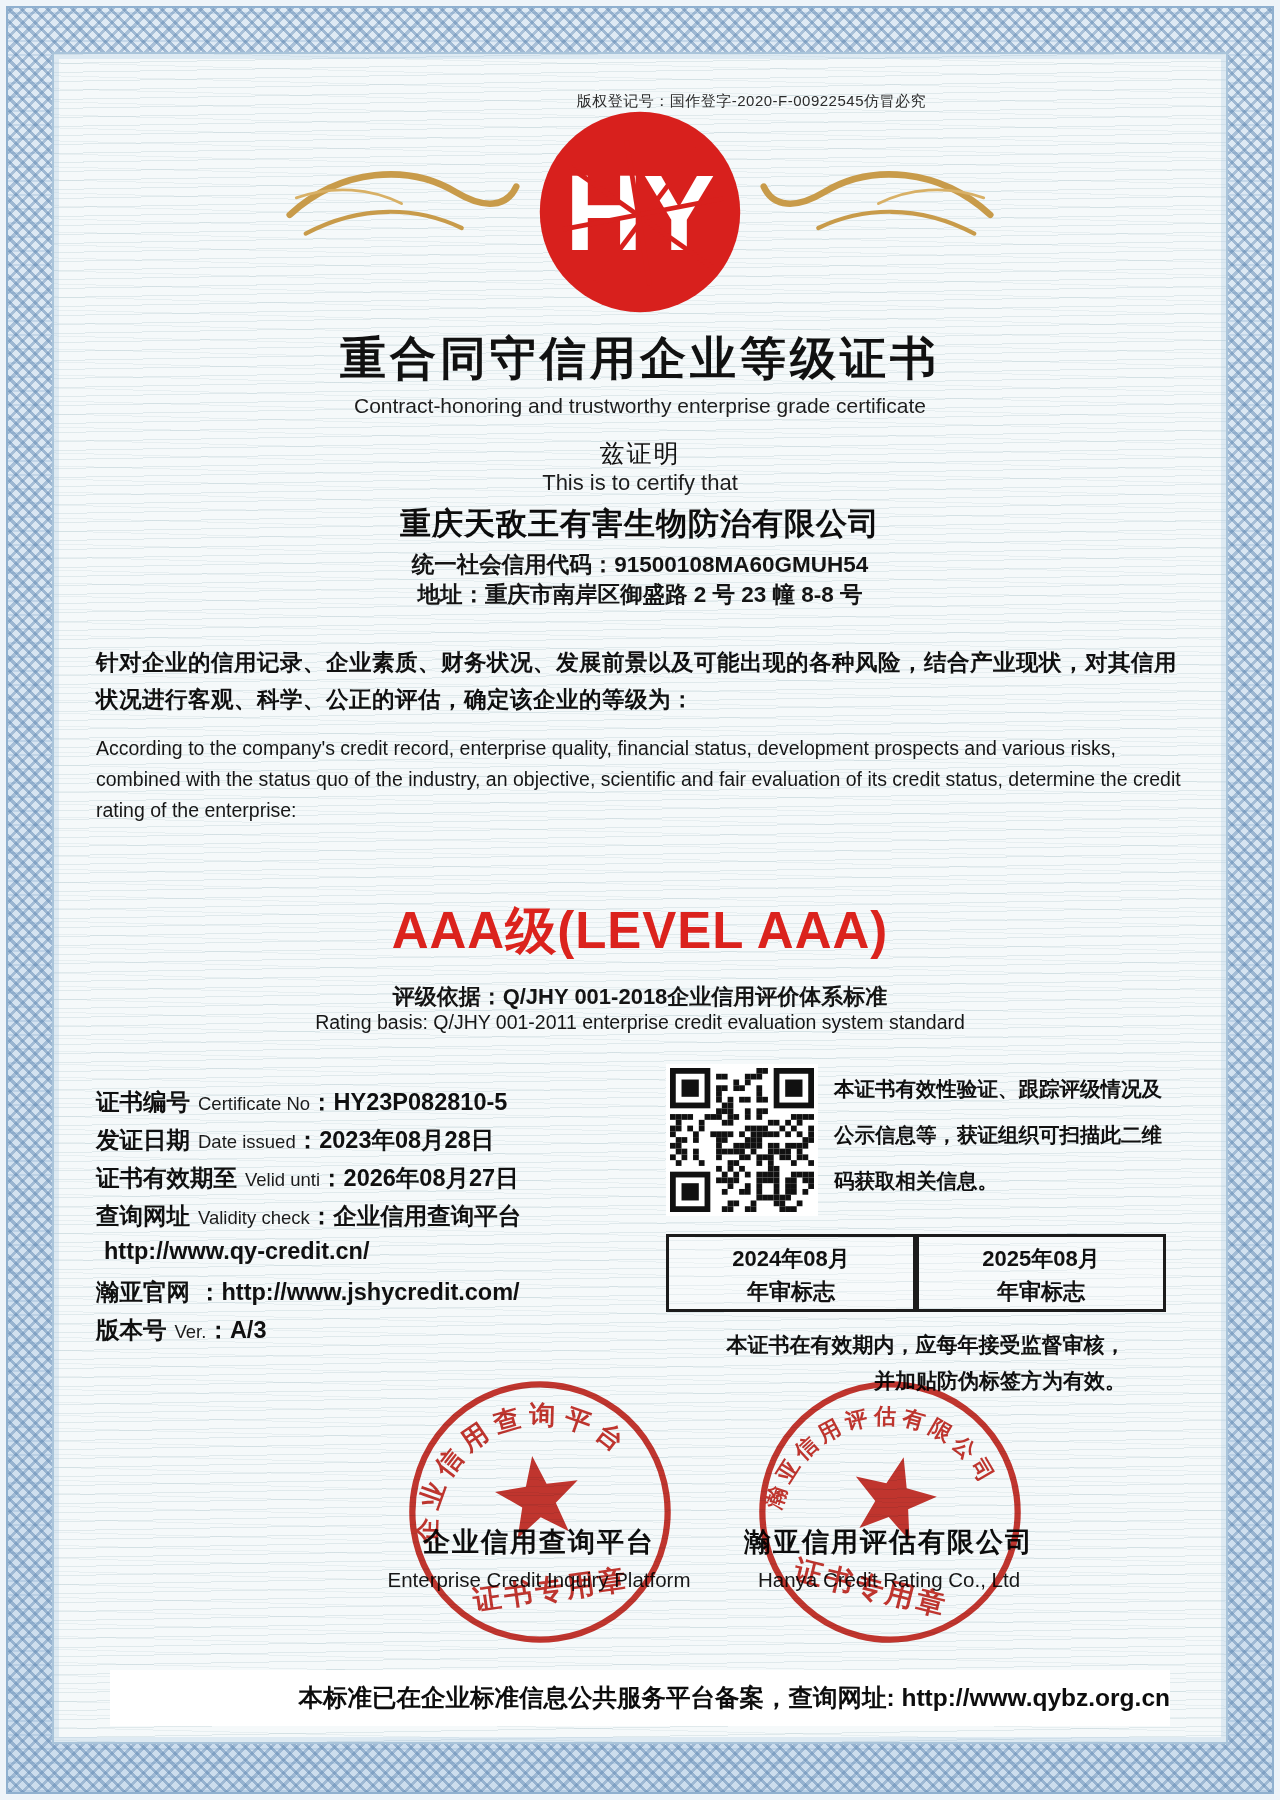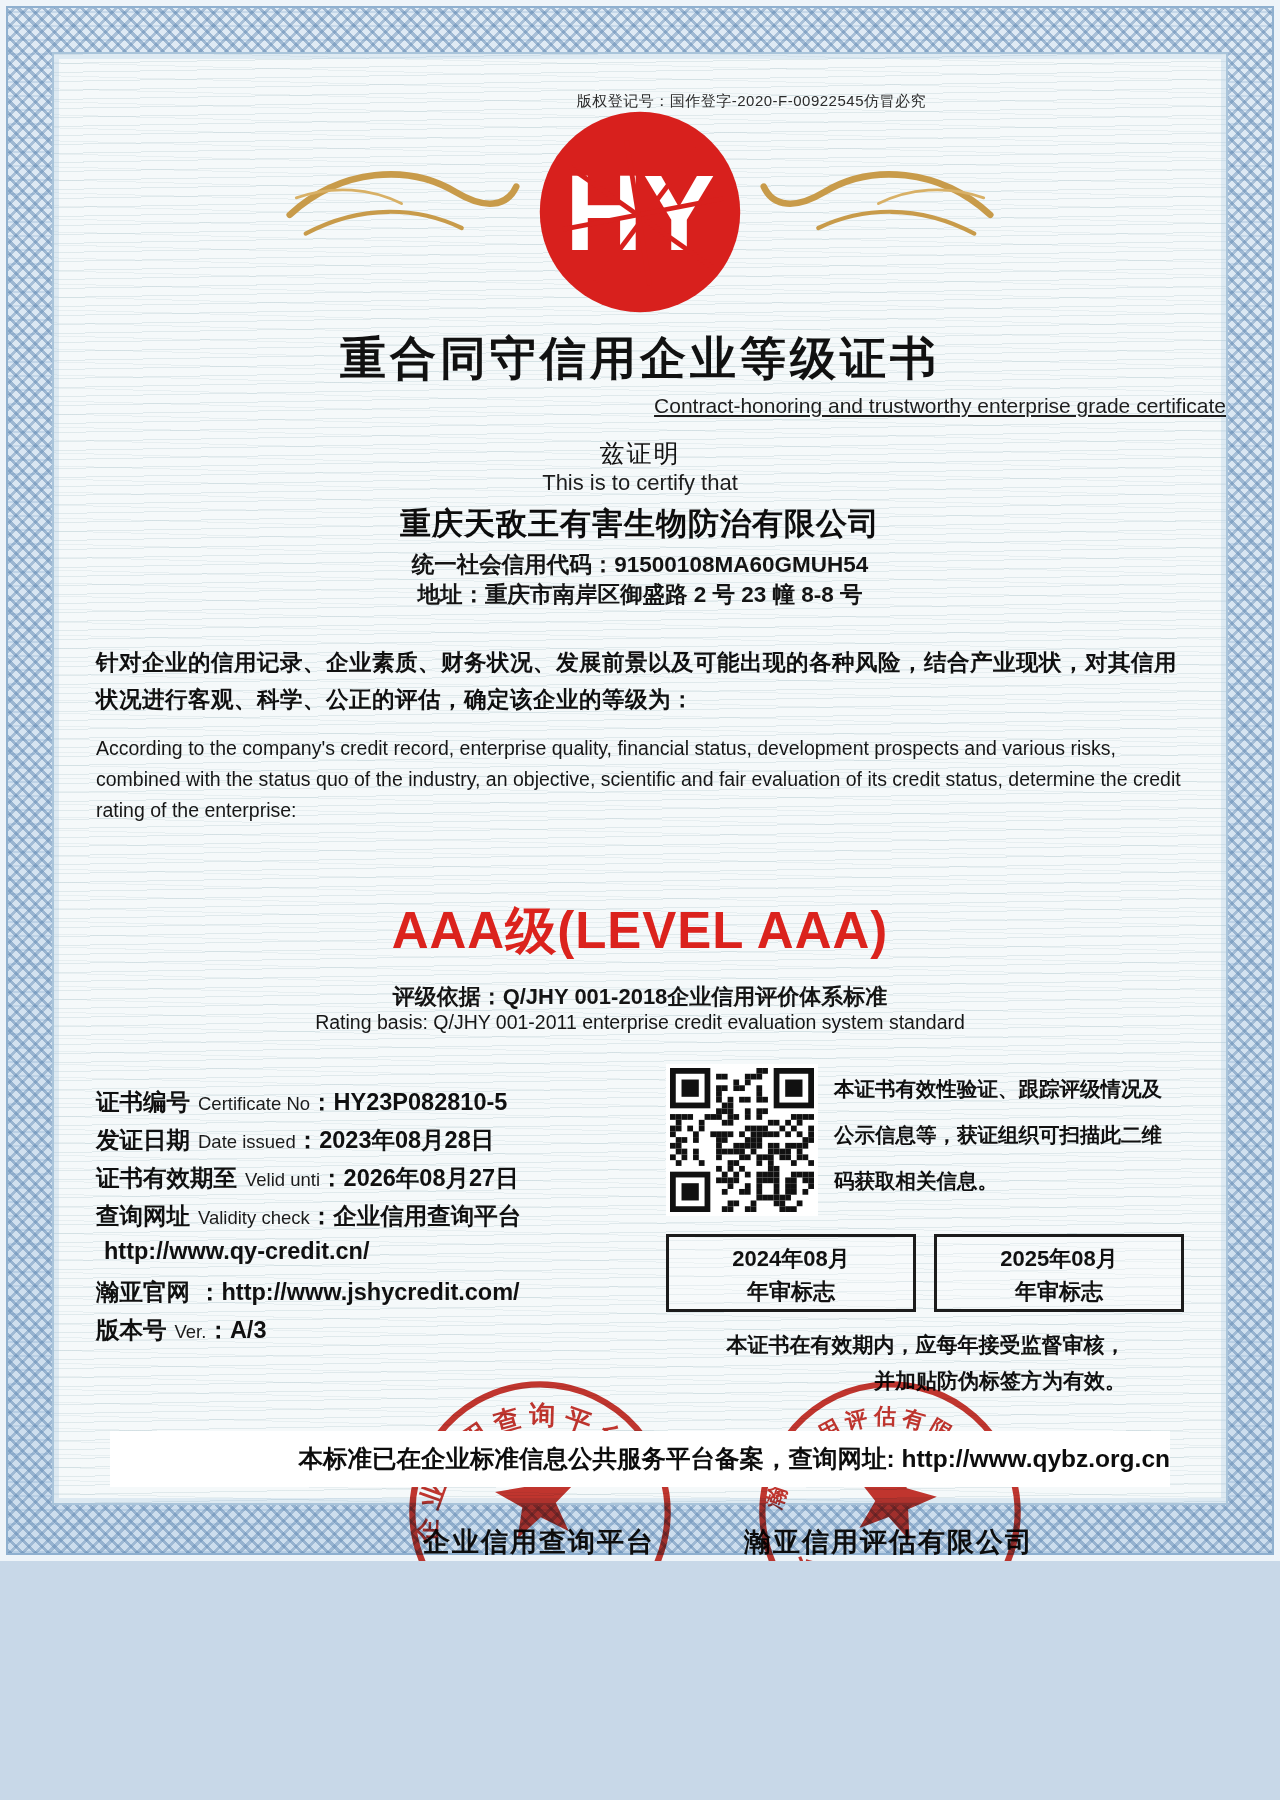--- a/index.html
+++ b/index.html
@@ -1,17 +1,17 @@
 <!DOCTYPE html>
 <html><head>
 <meta charset="utf-8">
 <style>
   * { margin:0; padding:0; box-sizing:border-box; }
   body { font-family:"Liberation Sans","DejaVu Sans",sans-serif; background:#c8d8e8; }
-  .page { position:relative; width:1280px; height:1561px; margin:0 auto; background:#eef4f9; overflow:hidden; }
+  .page { position:relative; width:1280px; height:1800px; margin:0 auto; background:#eef4f9; overflow:hidden; }
 
   
   .frame {
     position:absolute; inset:6px;
     background:
       repeating-linear-gradient(45deg, rgba(96,136,178,.50) 0 3px, rgba(255,255,255,0) 3px 9px),
       repeating-linear-gradient(-45deg, rgba(96,136,178,.42) 0 3px, rgba(255,255,255,0) 3px 9px),
       repeating-linear-gradient(0deg, rgba(120,160,200,.25) 0 2px, rgba(255,255,255,0) 2px 14px),
       linear-gradient(#dfeaf4,#ccdded);
     border:2px solid #8fb0cf;
@@ -28,21 +28,21 @@
   }
 
   .copyright { position:absolute; top:38px; right:300px; font-size:15px; color:#2b2b2b; letter-spacing:.5px; }
 
   .logo-row { position:absolute; top:52px; left:0; width:100%; display:flex; justify-content:center; align-items:center; gap:14px; }
   .flourish { width:235px; height:110px; }
   .flourish.right { transform:scaleX(-1); }
   .logo-svg { width:212px; height:212px; }
 
   .title    { position:absolute; top:274px; width:100%; text-align:center; font-size:46px; font-weight:bold; color:#111; letter-spacing:4px; }
-  .subtitle { position:absolute; top:340px; width:100%; text-align:right; font-size:21px; color:#1d1d1d;text-decoration:underline; }
+  .subtitle { position:absolute; top:340px; width:100%; text-align:center; font-size:21px; color:#1d1d1d; }
   .certify-cn { position:absolute; top:383px; width:100%; text-align:center; font-size:25px; color:#111; letter-spacing:2px; }
   .certify-en { position:absolute; top:416px; width:100%; text-align:center; font-size:22px; color:#1d1d1d; }
   .company  { position:absolute; top:449px; width:100%; text-align:center; font-size:31px; font-weight:bold; color:#0d0d0d; letter-spacing:1px; }
   .code     { position:absolute; top:495px; width:100%; text-align:center; font-size:22.5px; font-weight:600; color:#141414; }
   .addr     { position:absolute; top:525px; width:100%; text-align:center; font-size:22.5px; font-weight:600; color:#141414; }
 
   .para { position:absolute; top:590px; left:42px; right:40px; }
   .para-cn { font-size:22.5px; line-height:37px; font-weight:600; color:#101010; letter-spacing:.5px; }
   .para-en { margin-top:15px; font-size:19.5px; line-height:31px; color:#161616; }
 
@@ -53,21 +53,21 @@
   .details-left { position:absolute; top:1032px; left:42px; width:565px; }
   .detail-line { display:flex; align-items:baseline; margin-bottom:5px; min-height:33px; }
   .lab-cn { font-size:23.5px; font-weight:600; color:#101010; }
   .lab-en { font-size:18.5px; color:#1b1b1b; margin-left:8px; }
   .val    { font-size:23.5px; font-weight:600; color:#101010; }
 
   .details-right { position:absolute; top:1010px; left:612px; width:525px; }
   .qr-row { display:flex; gap:16px; align-items:flex-start; }
   .qr-box { width:152px; height:152px; background:#fff; padding:4px; }
   .qr-info { width:345px; font-size:20.5px; line-height:46px; font-weight:600; color:#101010; margin-top:2px; }
-  .year-boxes { display:flex; gap:18px; margin-top:18px; }
+  .year-boxes { display:flex; margin-top:18px; }
   .year-box { width:250px; height:78px; border:3px solid #1c1c1c; text-align:center; padding-top:5px; background:rgba(255,255,255,.25); }
   .year-box div { font-size:22px; font-weight:600; line-height:33px; color:#111; }
   .notes { margin-top:15px; width:520px; text-align:center; }
   .notes div { font-size:21px; line-height:36px; font-weight:600; color:#101010; }
   .notes .n2 { text-align:right; padding-right:60px; }
 
   .org { position:absolute; text-align:center; width:470px; }
   .org-left  { top:1470px; left:250px; }
   .org-right { top:1470px; left:600px; }
   .org-cn { font-size:27px; font-weight:bold; color:#0d0d0d; letter-spacing:2px; }

